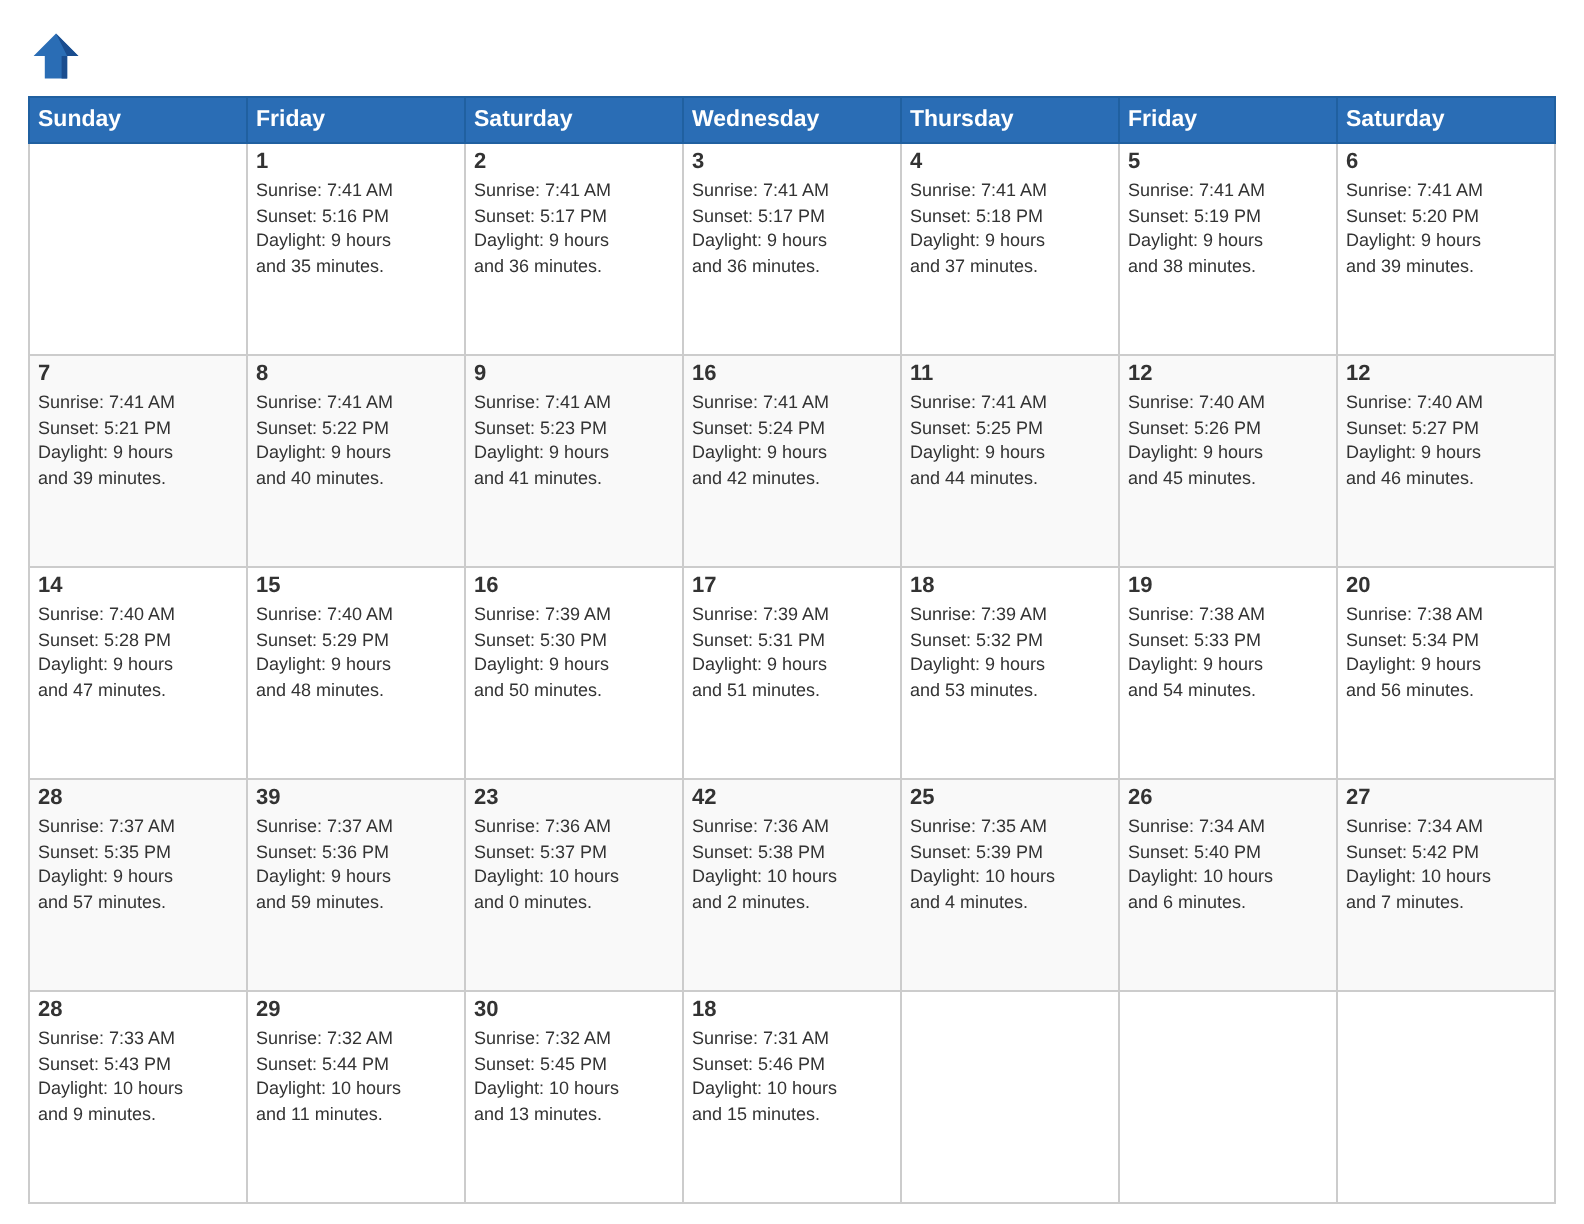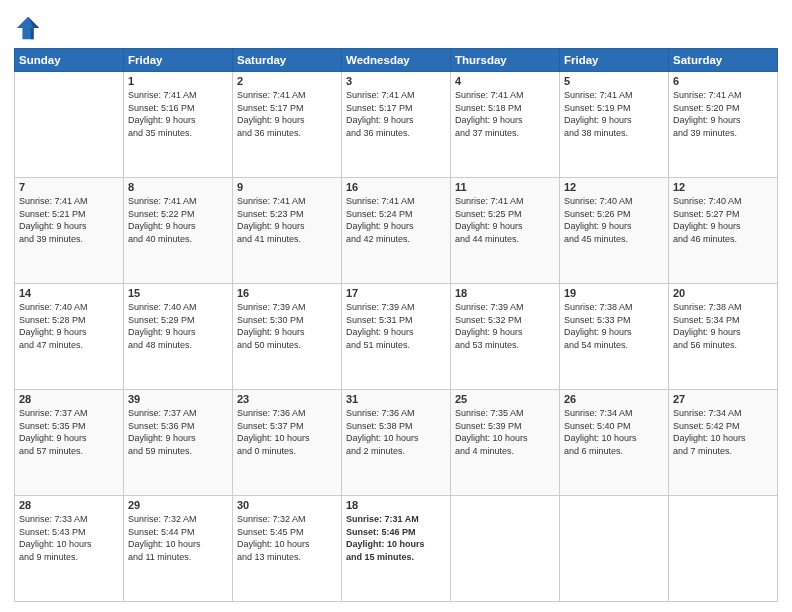--- a/index.html
+++ b/index.html
@@ -300,21 +300,21 @@
 and 59 minutes.</div>
           </td>
           <td>
             <span class="day-number">23</span>
             <div class="cell-content" style="white-space: pre-line;">Sunrise: 7:36 AM
 Sunset: 5:37 PM
 Daylight: 10 hours
 and 0 minutes.</div>
           </td>
           <td>
-            <span class="day-number">31</span>
+            <span class="day-number">42</span>
             <div class="cell-content" style="white-space: pre-line;">Sunrise: 7:36 AM
 Sunset: 5:38 PM
 Daylight: 10 hours
 and 2 minutes.</div>
           </td>
           <td>
             <span class="day-number">25</span>
             <div class="cell-content" style="white-space: pre-line;">Sunrise: 7:35 AM
 Sunset: 5:39 PM
 Daylight: 10 hours
@@ -352,21 +352,21 @@
           </td>
           <td>
             <span class="day-number">30</span>
             <div class="cell-content" style="white-space: pre-line;">Sunrise: 7:32 AM
 Sunset: 5:45 PM
 Daylight: 10 hours
 and 13 minutes.</div>
           </td>
           <td>
             <span class="day-number">18</span>
-            <div class="cell-content" style="white-space: pre-line; font-weight: bold;">Sunrise: 7:31 AM
+            <div class="cell-content" style="white-space: pre-line;">Sunrise: 7:31 AM
 Sunset: 5:46 PM
 Daylight: 10 hours
 and 15 minutes.</div>
           </td>
           <td class="empty-cell"></td>
           <td class="empty-cell"></td>
           <td class="empty-cell"></td>
         </tr>
       </tbody>
   </table>

